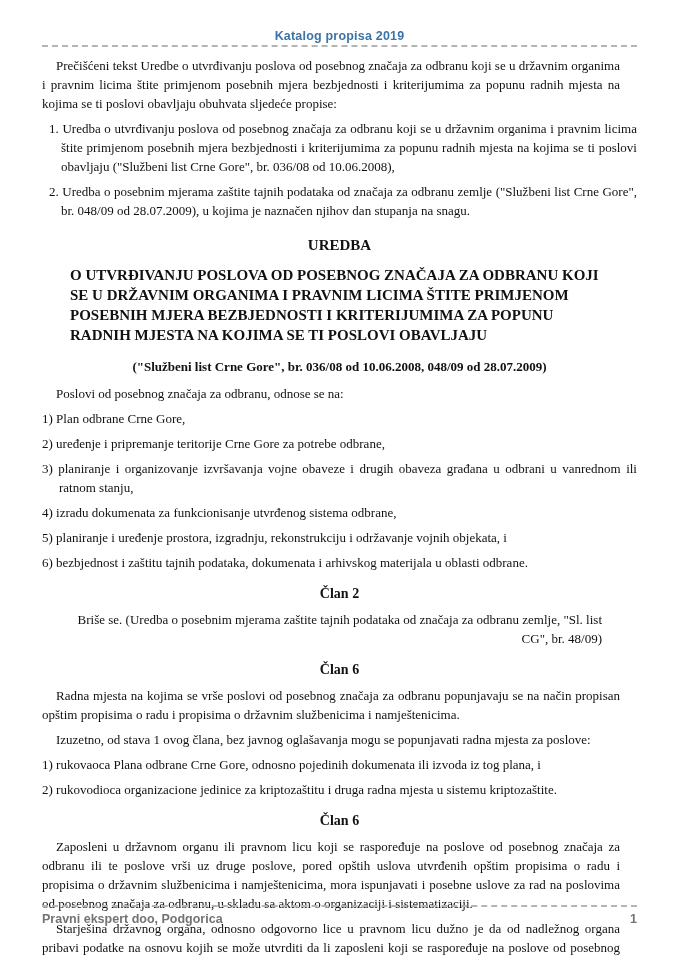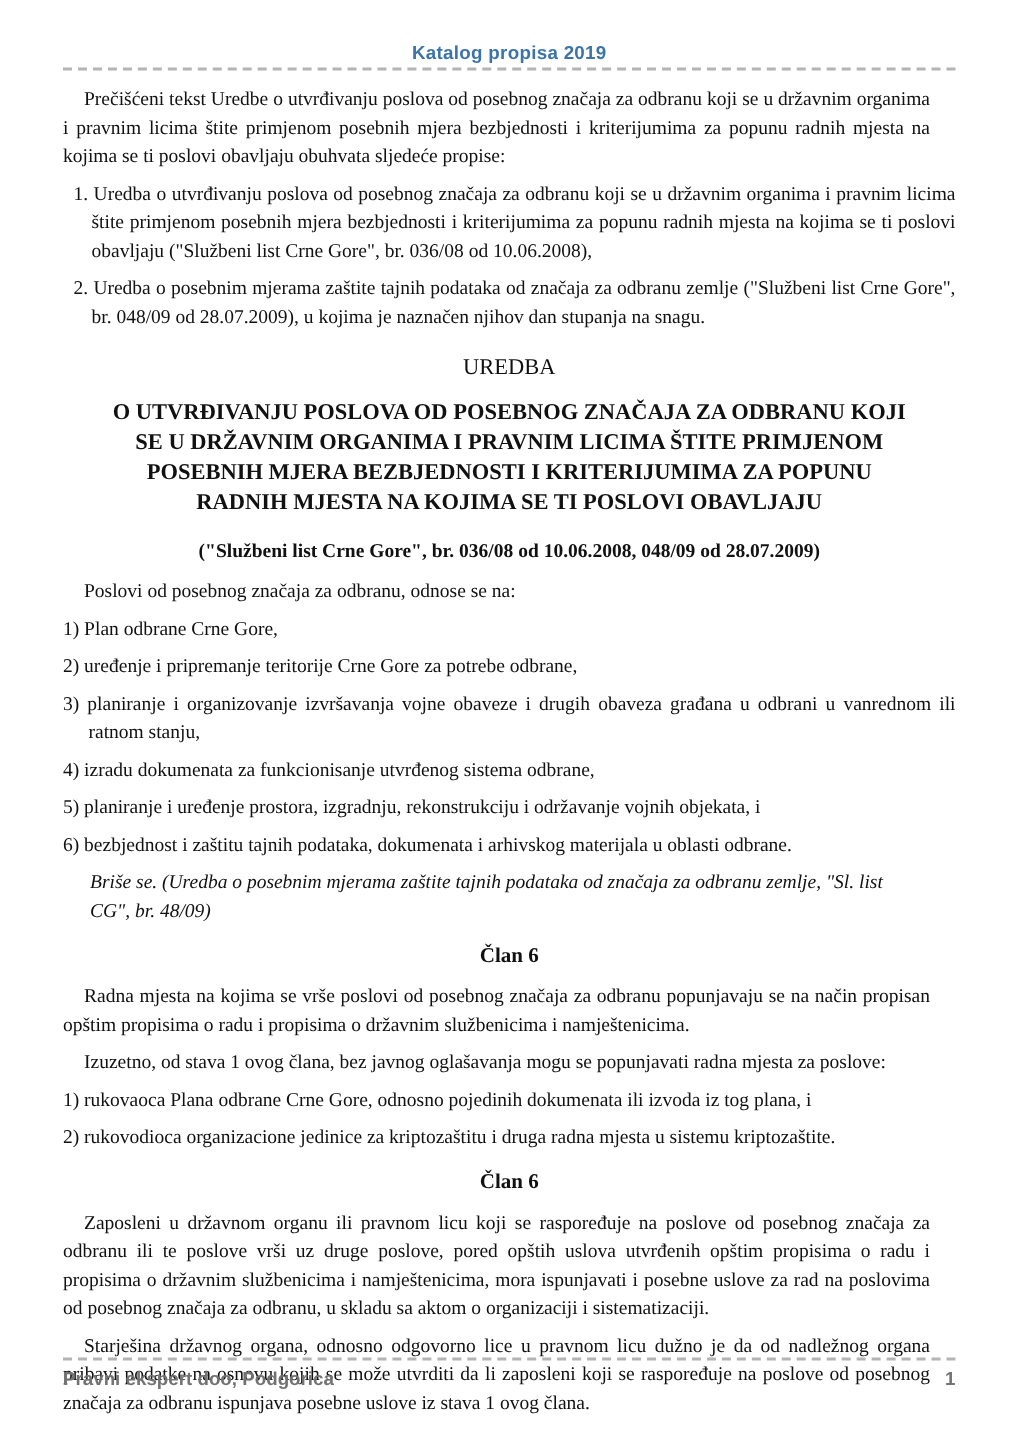--- a/index.html
+++ b/index.html
@@ -45,26 +45,26 @@
     text-indent: -12px;
     margin-bottom: 6px;
   }
   .paren-item {
     padding-left: 17px;
     text-indent: -17px;
     margin-bottom: 6px;
   }
   .kind-heading {
     text-align: center;
-    font-weight: normal;
+    font-weight: bold;
     font-size: 15px;
     margin: 16px 0 10px 0;
   }
   .main-title {
-    text-align: center;
+    text-align: left;
     font-weight: bold;
     font-size: 15px;
     line-height: 20px;
     padding: 0 28px;
     margin: 0 0 12px 0;
     text-indent: 0;
   }
   .gazette {
     text-align: center;
     font-weight: bold;
@@ -73,22 +73,21 @@
     text-indent: 0;
   }
   .article-heading {
     text-align: center;
     font-weight: bold;
     font-size: 14px;
     margin: 12px 0 7px 0;
     text-indent: 0;
   }
   .article-note {
-    text-align: left;
-    font-style: italic;
+    text-align: right;
     padding: 0 18px;
     text-indent: 0;
   }
   
   .page-footer {
     position: absolute;
     left: 42px;
     right: 42px;
     top: 905px;
     border-top: 2px dashed #b4b4b4;
@@ -124,20 +123,21 @@
     <p class="gazette">("Službeni list Crne Gore", br. 036/08 od 10.06.2008, 048/09 od 28.07.2009)</p>
 
     <p class="indent">Poslovi od posebnog značaja za odbranu, odnose se na:</p>
     <div class="paren-item">1) Plan odbrane Crne Gore,</div>
     <div class="paren-item">2) uređenje i pripremanje teritorije Crne Gore za potrebe odbrane,</div>
     <div class="paren-item">3) planiranje i organizovanje izvršavanja vojne obaveze i drugih obaveza građana u odbrani u vanrednom ili ratnom stanju,</div>
     <div class="paren-item">4) izradu dokumenata za funkcionisanje utvrđenog sistema odbrane,</div>
     <div class="paren-item">5) planiranje i uređenje prostora, izgradnju, rekonstrukciju i održavanje vojnih objekata, i</div>
     <div class="paren-item">6) bezbjednost i zaštitu tajnih podataka, dokumenata i arhivskog materijala u oblasti odbrane.</div>
 
+    <div class="article-heading">Član 2</div>
     <p class="article-note">Briše se. (Uredba o posebnim mjerama zaštite tajnih podataka od značaja za odbranu zemlje, "Sl. list CG", br. 48/09)</p>
 
     <div class="article-heading">Član 6</div>
     <p class="indent">Radna mjesta na kojima se vrše poslovi od posebnog značaja za odbranu popunjavaju se na način propisan opštim propisima o radu i propisima o državnim službenicima i namještenicima.</p>
     <p class="indent">Izuzetno, od stava 1 ovog člana, bez javnog oglašavanja mogu se popunjavati radna mjesta za poslove:</p>
     <div class="paren-item">1) rukovaoca Plana odbrane Crne Gore, odnosno pojedinih dokumenata ili izvoda iz tog plana, i</div>
     <div class="paren-item">2) rukovodioca organizacione jedinice za kriptozaštitu i druga radna mjesta u sistemu kriptozaštite.</div>
 
     <div class="article-heading">Član 6</div>
     <p class="indent">Zaposleni u državnom organu ili pravnom licu koji se raspoređuje na poslove od posebnog značaja za odbranu ili te poslove vrši uz druge poslove, pored opštih uslova utvrđenih opštim propisima o radu i propisima o državnim službenicima i namještenicima, mora ispunjavati i posebne uslove za rad na poslovima od posebnog značaja za odbranu, u skladu sa aktom o organizaciji i sistematizaciji.</p>

